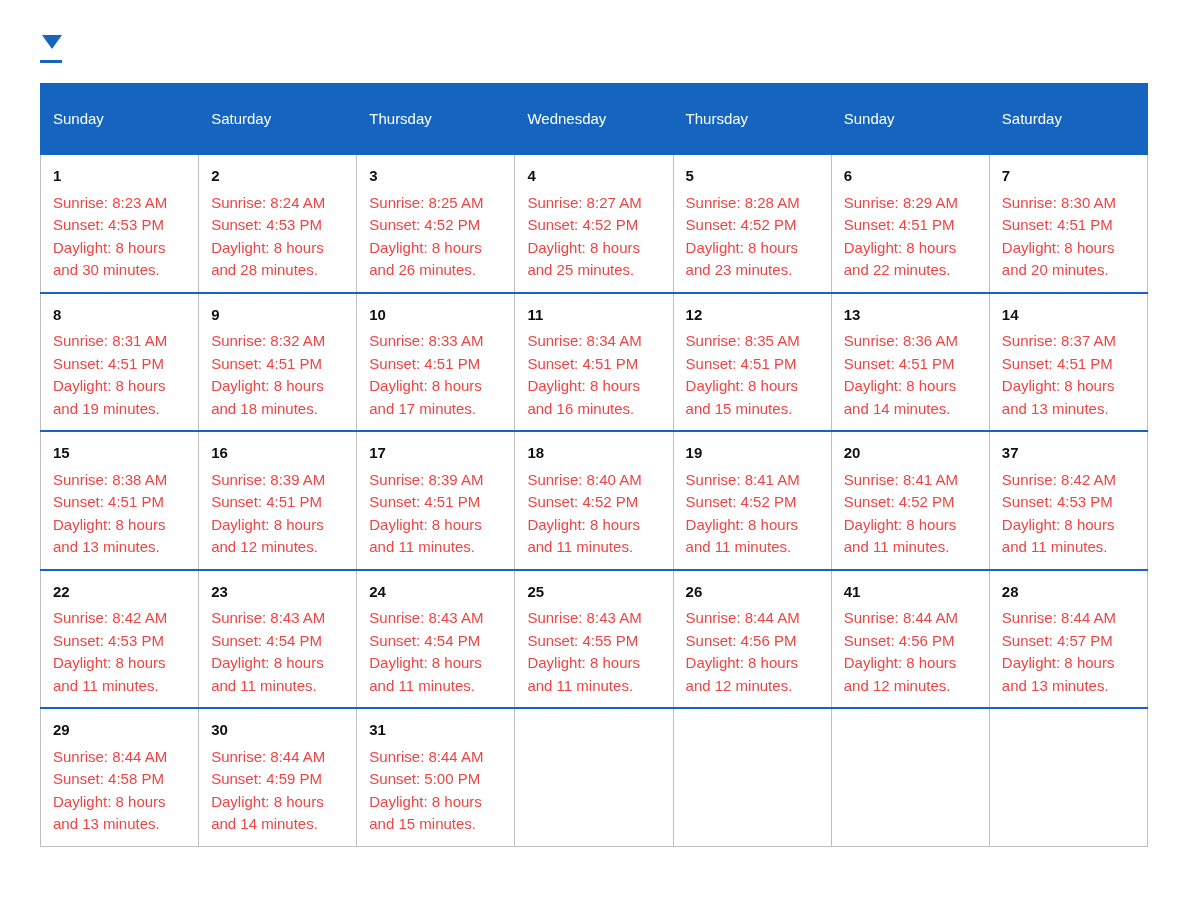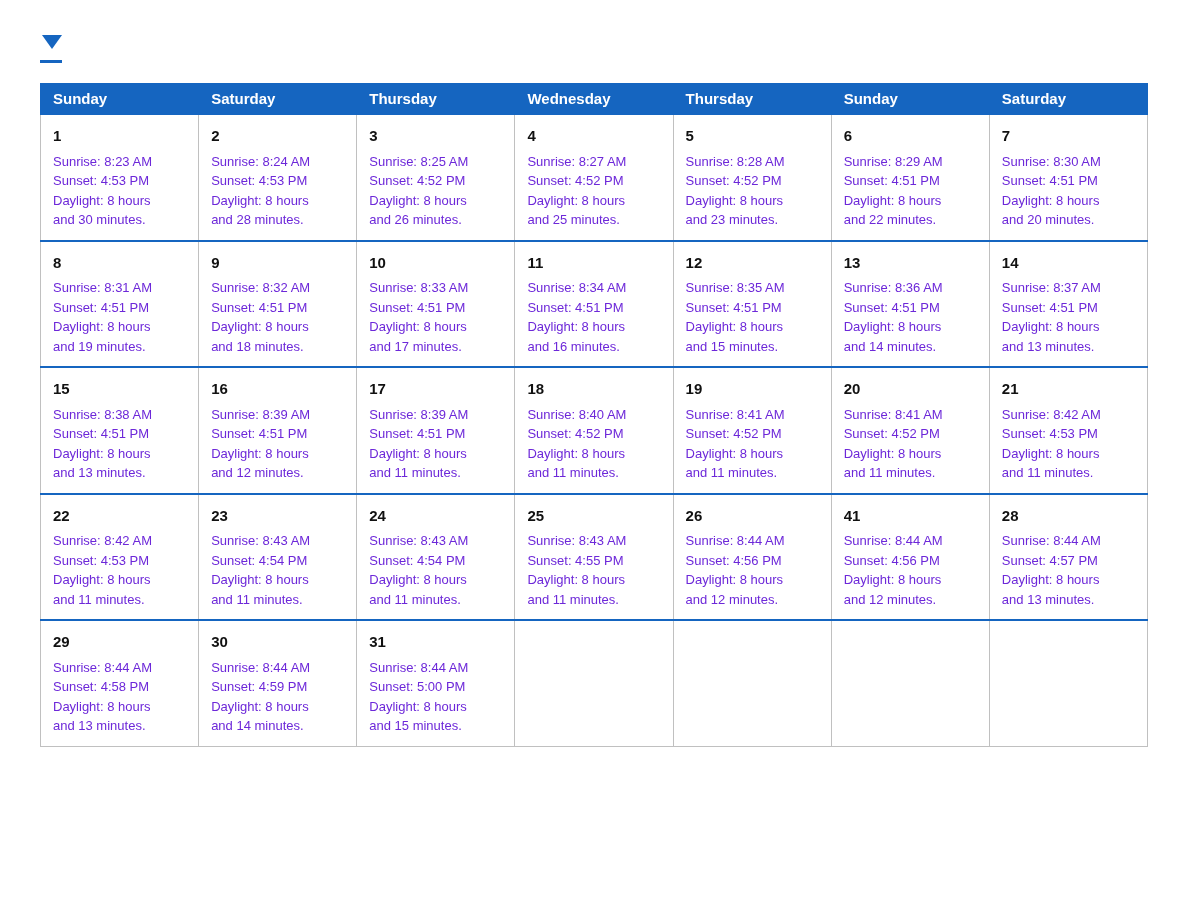--- a/index.html
+++ b/index.html
@@ -63,44 +63,44 @@
       margin-top: 4px;
     }
     .calendar {
       width: 100%;
       border-collapse: collapse;
       font-size: 13.5px;
     }
     .calendar thead th {
       background: #1565c0;
       color: #fff;
-      padding: 6px 12px;
+      padding: 26px 12px;
       text-align: left;
       font-size: 15px;
-      font-weight: bold;
+      font-weight: normal;
       border: 1px solid #1565c0;
     }
     .calendar tbody td {
       vertical-align: top;
       padding: 10px 12px;
       border: 1px solid #c0c0c0;
       border-top: 2px solid #1565c0;
       width: 14.28%;
       min-height: 100px;
       line-height: 1.5;
     }
     .day-number {
       font-size: 15px;
       font-weight: bold;
       margin-bottom: 4px;
       color: #111;
     }
     .day-info {
-      font-size: 13px;
-      color: #6d28d9;
+      font-size: 15px;
+      color: #ef4444;
       line-height: 1.5;
     }
     .empty-cell {
       border-top: 2px solid #1565c0;
       background: #fff;
     }
   </style>
 </head>
 <body>
 
@@ -310,21 +310,21 @@
         <td>
           <div class="day-number">20</div>
           <div class="day-info">
             Sunrise: 8:41 AM<br>
             Sunset: 4:52 PM<br>
             Daylight: 8 hours<br>
             and 11 minutes.
           </div>
         </td>
         <td>
-          <div class="day-number">21</div>
+          <div class="day-number">37</div>
           <div class="day-info">
             Sunrise: 8:42 AM<br>
             Sunset: 4:53 PM<br>
             Daylight: 8 hours<br>
             and 11 minutes.
           </div>
         </td>
       </tr>
       <tr>
         <td>

